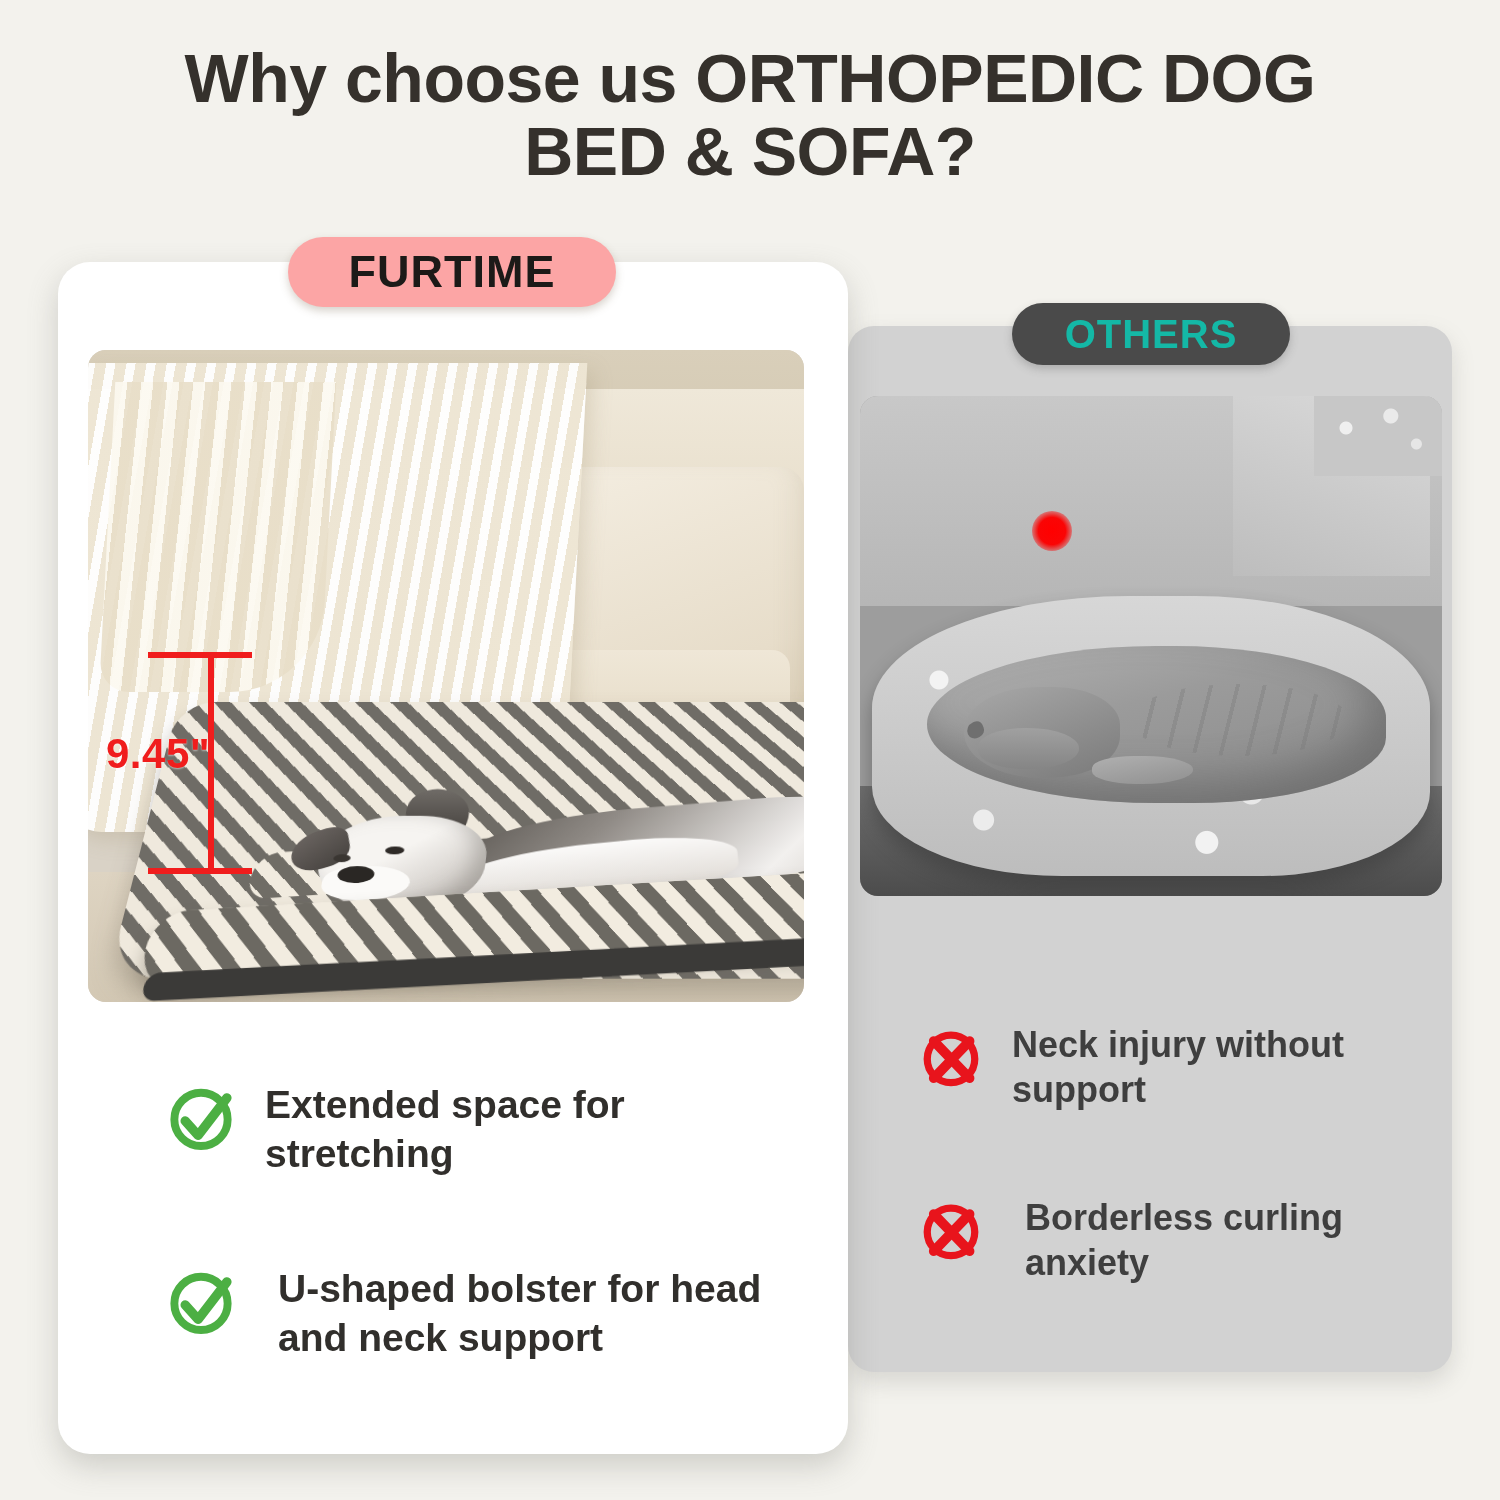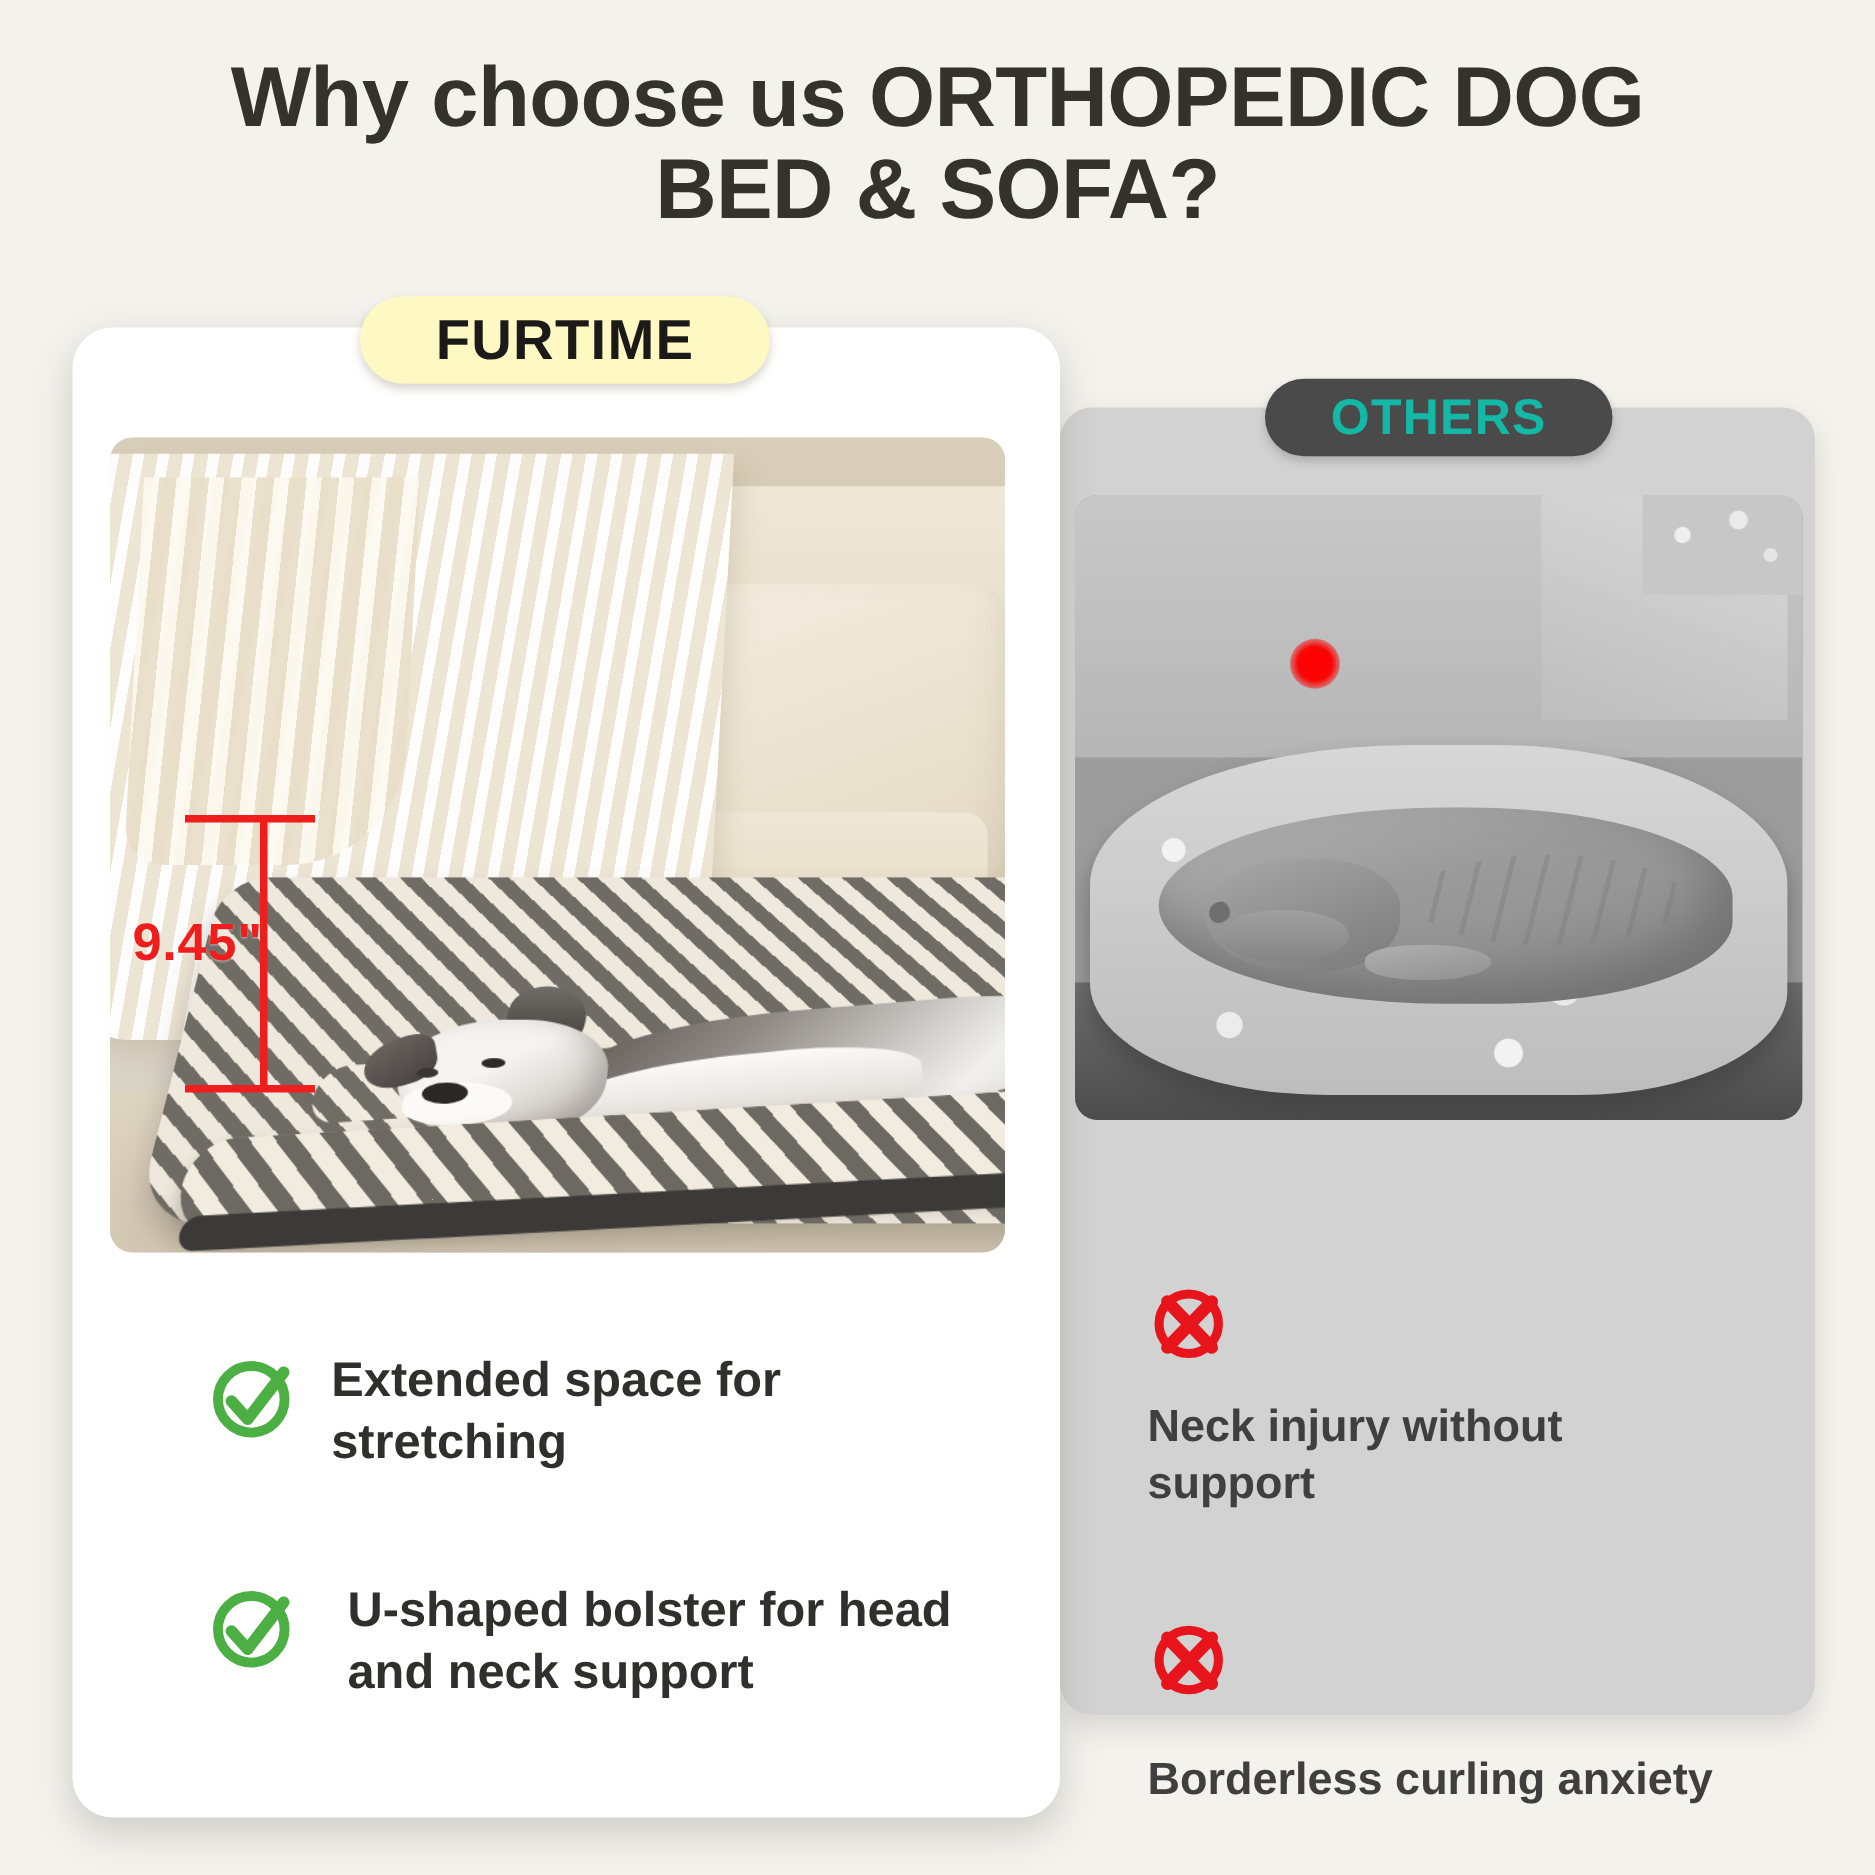--- a/index.html
+++ b/index.html
@@ -71,21 +71,21 @@
     border-radius: 999px;
     font-weight: bold;
     letter-spacing: 1px;
     z-index: 40;
   }
   .badge-furtime {
     left: 288px;
     top: 237px;
     width: 328px;
     height: 70px;
-    background: #fef9c3;
+    background: #fca5a5;
     color: #1c1a18;
     font-size: 45px;
     box-shadow: 0 4px 8px rgba(110,95,70,0.28);
   }
   .badge-others {
     left: 1012px;
     top: 303px;
     width: 278px;
     height: 62px;
     background: #4a4a4a;
@@ -368,21 +368,21 @@
   }
   .features-pro { left: 165px; top: 1080px; width: 600px; }
   .features-con { left: 918px; top: 1022px; width: 470px; }
 
   .feature-row {
     display: flex;
     align-items: flex-start;
     gap: 28px;
   }
   .features-pro .feature-row { margin-bottom: 86px; }
-  .features-con .feature-row { margin-bottom: 82px; flex-direction: column; }
+  .features-con .feature-row { margin-bottom: 82px; }
   .feature-row:last-child { margin-bottom: 0; gap: 41px; }
 
   .feat-icon { flex: 0 0 auto; }
   .features-pro .feat-icon { width: 72px; height: 72px; margin-top: 2px; }
   .features-con .feat-icon { width: 66px; height: 66px; margin-top: 2px; }
 
   .feat-text {
     font-size: 38px;
     line-height: 1.26;
     font-weight: bold;

